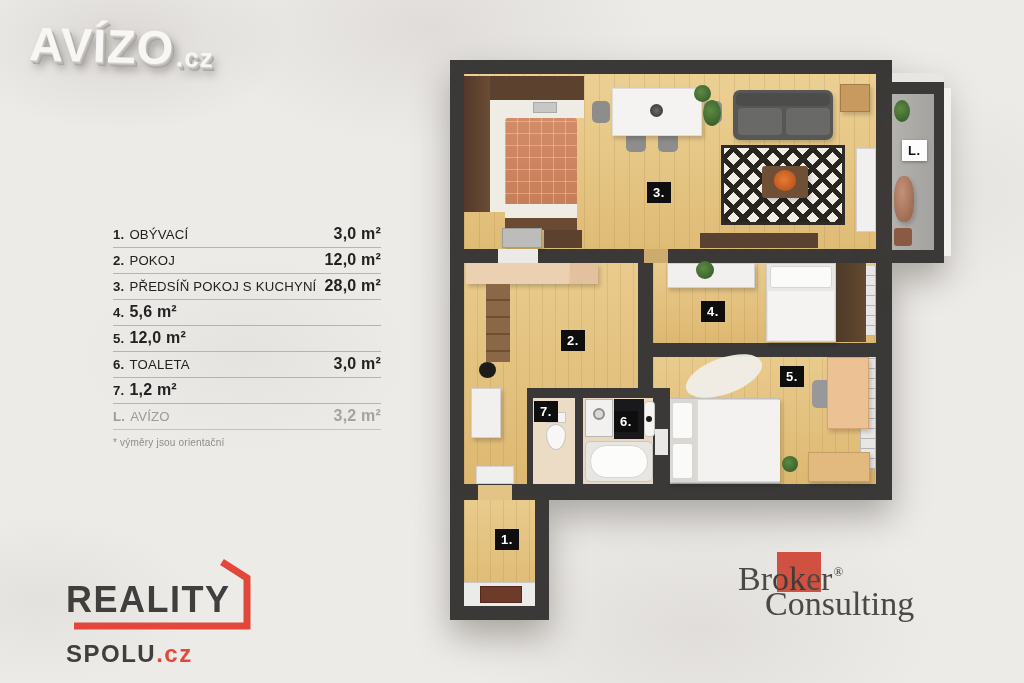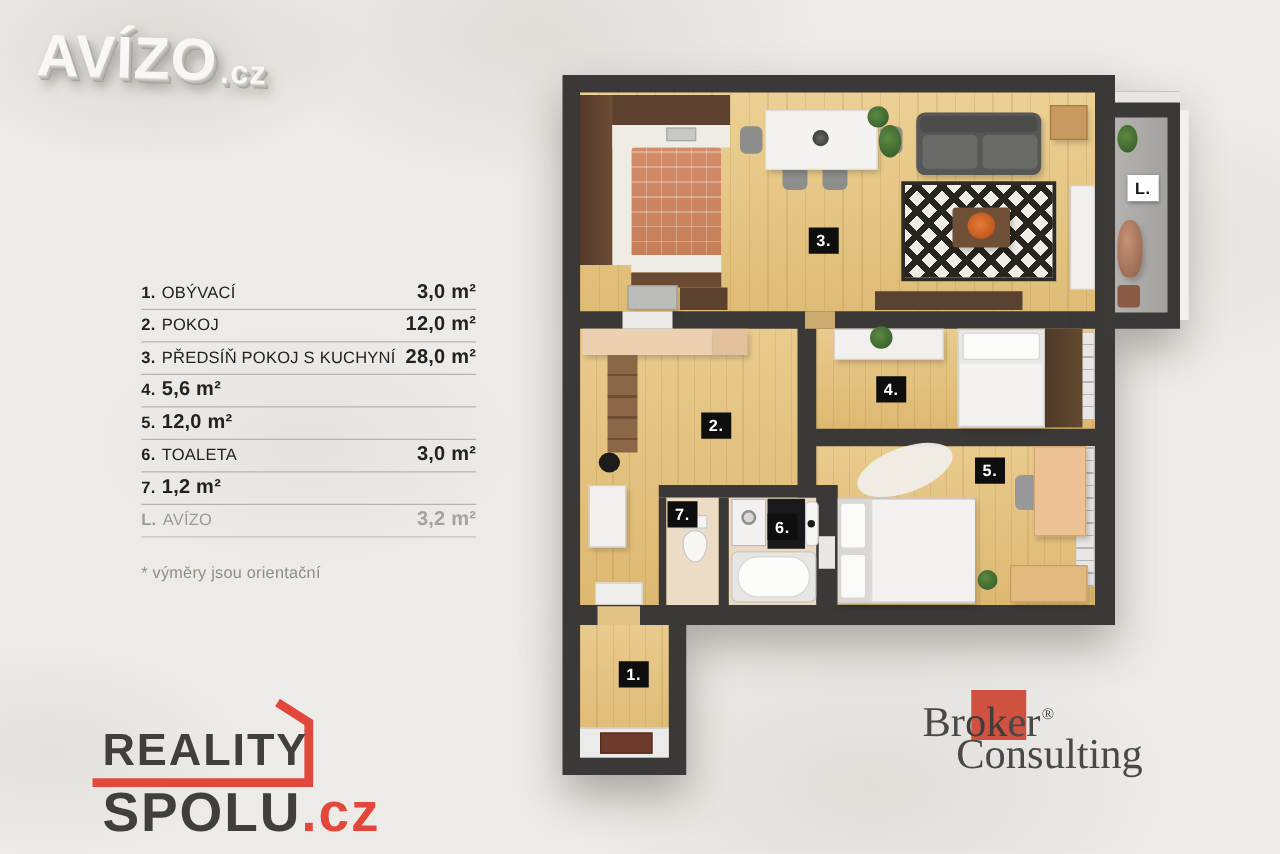--- a/index.html
+++ b/index.html
@@ -34,30 +34,30 @@
     background-image:repeating-linear-gradient(0deg, rgba(130,130,128,.5) 0 1px, transparent 1px 10px)}
   
   .legend{position:absolute;left:113px;top:222px;width:268px;color:#222}
   .legend h1{margin:0 0 8px 0;font-size:17.5px;font-weight:bold;color:#1b1b1b;letter-spacing:.2px}
   .lrow{display:flex;align-items:baseline;font-size:13.2px;padding:3px 0 4px;border-bottom:1px solid #b7b4b0;letter-spacing:.2px}
   .lrow .num{font-weight:bold;margin-right:5px}
   .lrow .nm{flex:1}
   .lrow .ar{font-weight:bold;font-size:16px;white-space:nowrap}
   .lrow.muted{color:#9d9a97;border-bottom-color:#c6c3bf}
   .lrow.muted .ar{color:#a5a29f}
-  .footnote{margin-top:20px;font-size:13px;color:#8f8c88;letter-spacing:.2px}
+  .footnote{margin-top:7px;font-size:10px;color:#8f8c88;letter-spacing:.2px}
   
   .avizo{position:absolute;left:30px;top:16px;transform:rotate(1.6deg);transform-origin:left top;color:#f8f7f5;font-weight:900;letter-spacing:1px;
     text-shadow:0 1px 0 #d9d6d2,1px 2px 0 #c6c3bf,2px 3px 0 #b7b4b0,3px 4px 0 #a8a5a1,5px 7px 9px rgba(80,75,70,.5)}
   .avizo .big{font-size:47px}
   .avizo .tld{font-size:26px;position:relative;top:2px;left:2px}
   
-  .rs{position:absolute;left:82px;top:582px;color:#403f3e;font-weight:800;letter-spacing:1.5px;line-height:1}
+  .rs{position:absolute;left:66px;top:582px;color:#403f3e;font-weight:800;letter-spacing:1.5px;line-height:1}
   .rs .l1{font-size:36px}
-  .rs .l2{font-size:44px;margin-top:11px}
+  .rs .l2{font-size:24px;margin-top:24px}
   .rs .tld{color:#e2473b}
   
   .broker{position:absolute;left:738px;top:552px;width:240px;height:80px;font-family:"Liberation Serif",serif;color:#4a4947}
   .broker .sq{position:absolute;left:39px;top:0px;width:44px;height:40px;background:#d0513f}
   .broker .bl1{position:absolute;left:0;top:10px;font-size:34px;line-height:1}
   .broker .bl1 sup{font-size:13px;position:relative;top:-2px;left:1px}
   .broker .bl2{position:absolute;left:27px;top:35px;font-size:34px;line-height:1}
 </style>
 </head>
 <body>

